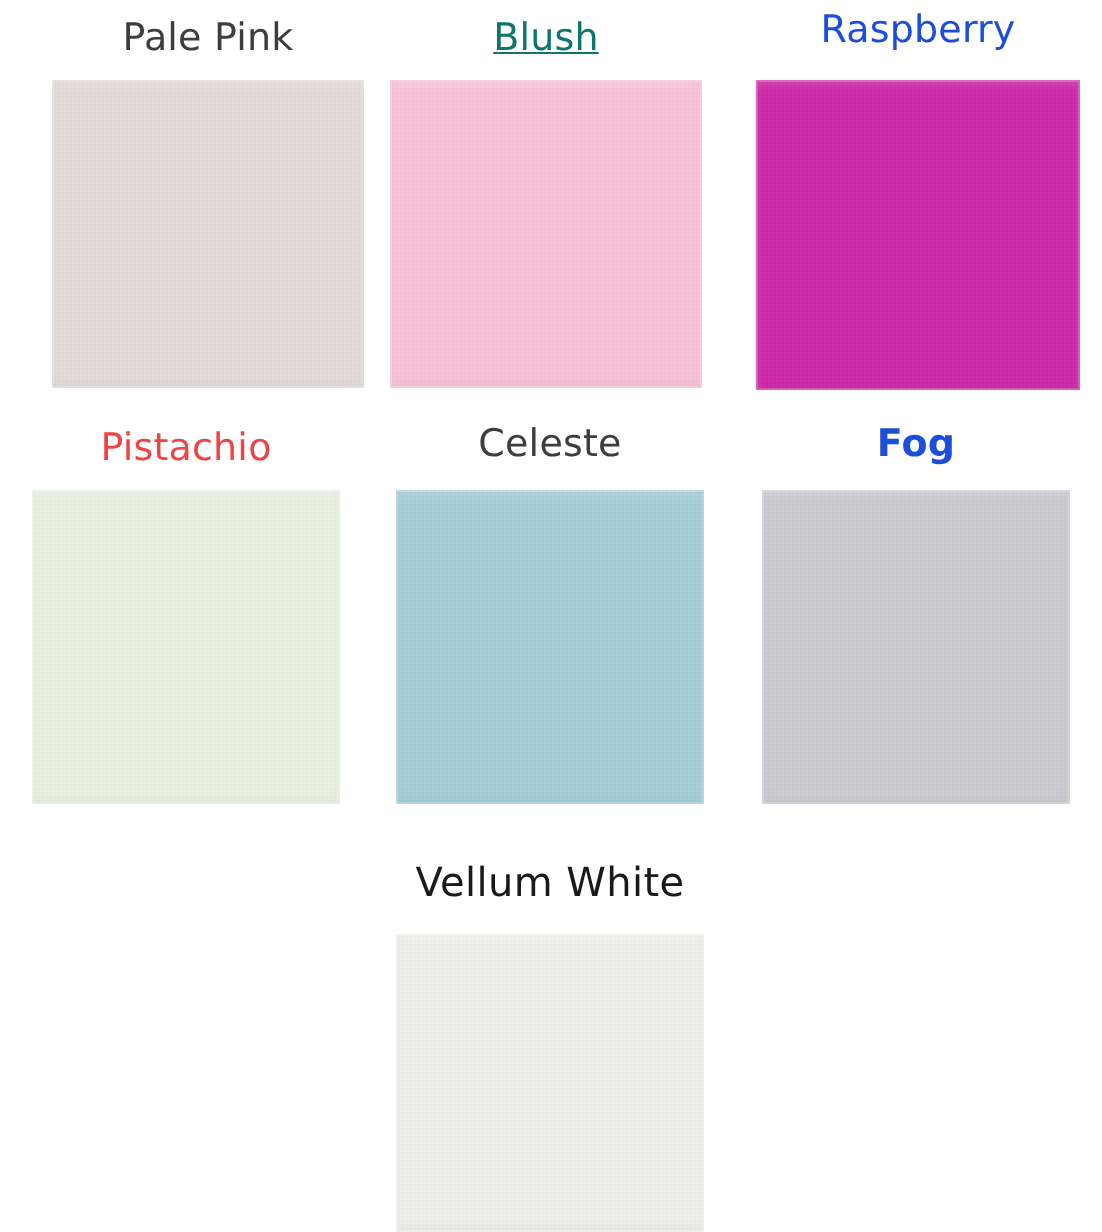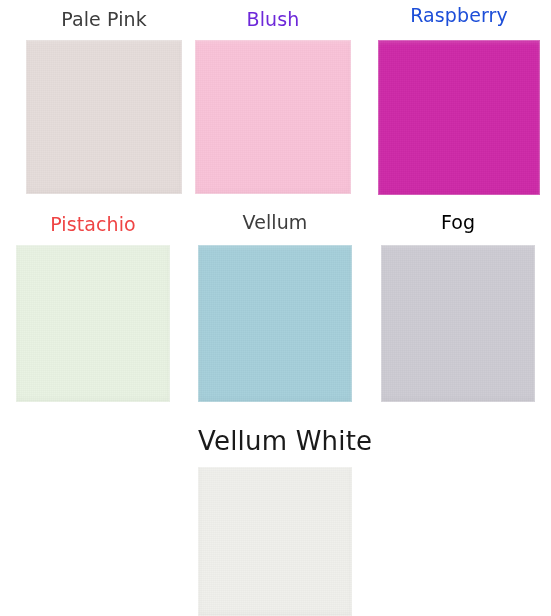--- a/index.html
+++ b/index.html
@@ -35,21 +35,21 @@
     color: #3d3d3d;
     font-size: 19px;
     line-height: 22px;
     font-weight: 400;
     letter-spacing: 0.1px;
     white-space: nowrap;
   }
 
   .swatch-label.emphasis {
     color: #1a1a1a;
-    font-size: 26px;
+    font-size: 20px;
     line-height: 26px;
     letter-spacing: 0.2px;
   }
 
   .swatch {
     position: absolute;
     left: 0;
     top: 0;
     width: 100%;
     height: 100%;
@@ -126,49 +126,49 @@
 <div id="page" style="background: rgb(255, 255, 255); padding-left: 42px;">
 
   <div class="cell" id="cell-pale-pink">
     <div class="swatch-label" style="color: rgb(61, 61, 61);">Pale Pink</div>
     <div class="swatch-wrap">
       <div class="swatch" style="background-color: rgb(229, 220, 218);"></div>
     </div>
   </div>
 
   <div class="cell" id="cell-blush">
-    <div class="swatch-label" style="color: #6d28d9;">Blush</div>
+    <div class="swatch-label" style="color: #0f766e; text-decoration: underline;">Blush</div>
     <div class="swatch-wrap">
       <div class="swatch" style="background-color: rgb(249, 194, 216);"></div>
     </div>
   </div>
 
   <div class="cell" id="cell-raspberry">
     <div class="swatch-label" style="color: #1d4ed8;">Raspberry</div>
     <div class="swatch-wrap">
       <div class="swatch" style="background-color: rgb(206, 41, 168);"></div>
     </div>
   </div>
 
   <div class="cell" id="cell-pistachio">
     <div class="swatch-label" style="color: #ef4444;">Pistachio</div>
     <div class="swatch-wrap">
       <div class="swatch" style="background-color: rgb(232, 242, 226);"></div>
     </div>
   </div>
 
   <div class="cell" id="cell-celeste">
-    <div class="swatch-label" style="color: rgb(61, 61, 61);">Vellum</div>
+    <div class="swatch-label" style="color: rgb(61, 61, 61);">Celeste</div>
     <div class="swatch-wrap">
       <div class="swatch" style="background-color: rgb(165, 207, 218);"></div>
     </div>
   </div>
 
   <div class="cell" id="cell-fog">
-    <div class="swatch-label" style="color: #000000;">Fog</div>
+    <div class="swatch-label" style="color: #1d4ed8; font-weight: bold;">Fog</div>
     <div class="swatch-wrap">
       <div class="swatch" style="background-color: rgb(205, 203, 211);"></div>
     </div>
   </div>
 
   <div class="cell" id="cell-vellum-white">
     <div class="swatch-label emphasis" style="color: rgb(26, 26, 26);">Vellum White</div>
     <div class="swatch-wrap">
       <div class="swatch" style="background-color: rgb(239, 239, 235);"></div>
     </div>

